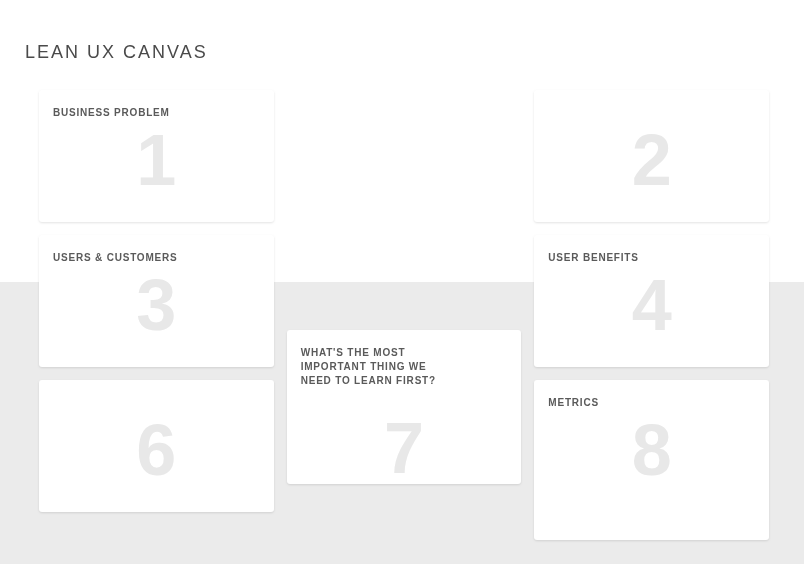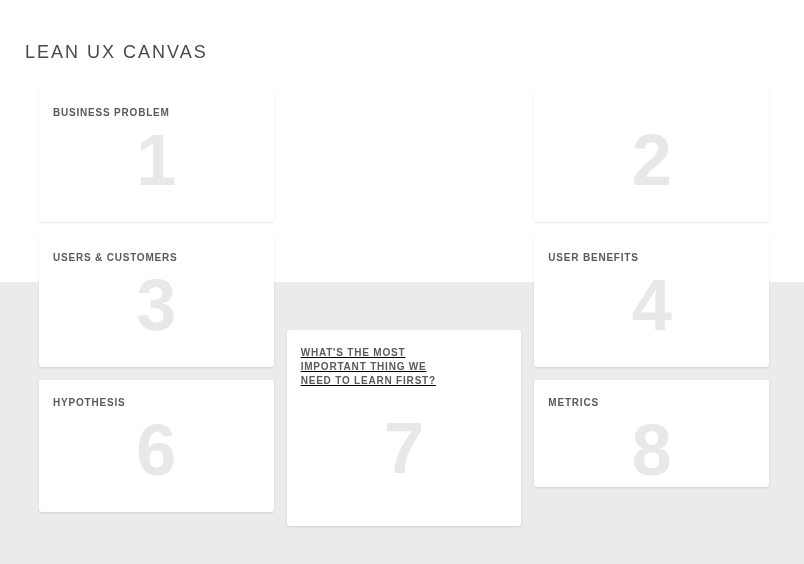--- a/index.html
+++ b/index.html
@@ -77,24 +77,24 @@
     
     .card-d { grid-column: 1; grid-row: 2; height: 132px; }
     .card-d .card-number { top: 34px; left: 50%; transform: translateX(-50%); }
     
     .card-e { grid-column: 3; grid-row: 2; height: 132px; }
     .card-e .card-number { top: 34px; left: 50%; transform: translateX(-50%); }
     
     .card-f { grid-column: 1; grid-row: 3; height: 132px; }
     .card-f .card-number { top: 34px; left: 50%; transform: translateX(-50%); }
     
-    .card-g { grid-column: 2; grid-row: 3; height: 196px; margin-top: -50px; text-decoration: underline; }
+    .card-g { grid-column: 2; grid-row: 3; height: 154px; margin-top: -50px; }
     .card-g .card-number { top: 82px; left: 50%; transform: translateX(-50%); }
     
-    .card-h { grid-column: 3; grid-row: 3; height: 107px; }
+    .card-h { grid-column: 3; grid-row: 3; height: 160px; }
     .card-h .card-number { top: 34px; left: 50%; transform: translateX(-50%); }
   </style>
 </head>
 <body>
 
 <div class="bg-lower"></div>
 
 <h1 class="title">LEAN UX CANVAS</h1>
 
 <div class="grid">
@@ -113,21 +113,20 @@
     <div class="card-title">USERS &amp; CUSTOMERS</div>
     <div class="card-number">3</div>
   </div>
 
   <div class="card card-e">
     <div class="card-title">USER BENEFITS</div>
     <div class="card-number">4</div>
   </div>
 
   <div class="card card-f">
-    <div class="card-title">HYPOTHESIS</div>
     <div class="card-number">6</div>
   </div>
 
   <div class="card card-g">
     <div class="card-title">WHAT'S THE MOST IMPORTANT THING WE NEED TO LEARN FIRST?</div>
     <div class="card-number">7</div>
   </div>
 
   <div class="card card-h">
     <div class="card-title">METRICS</div>

